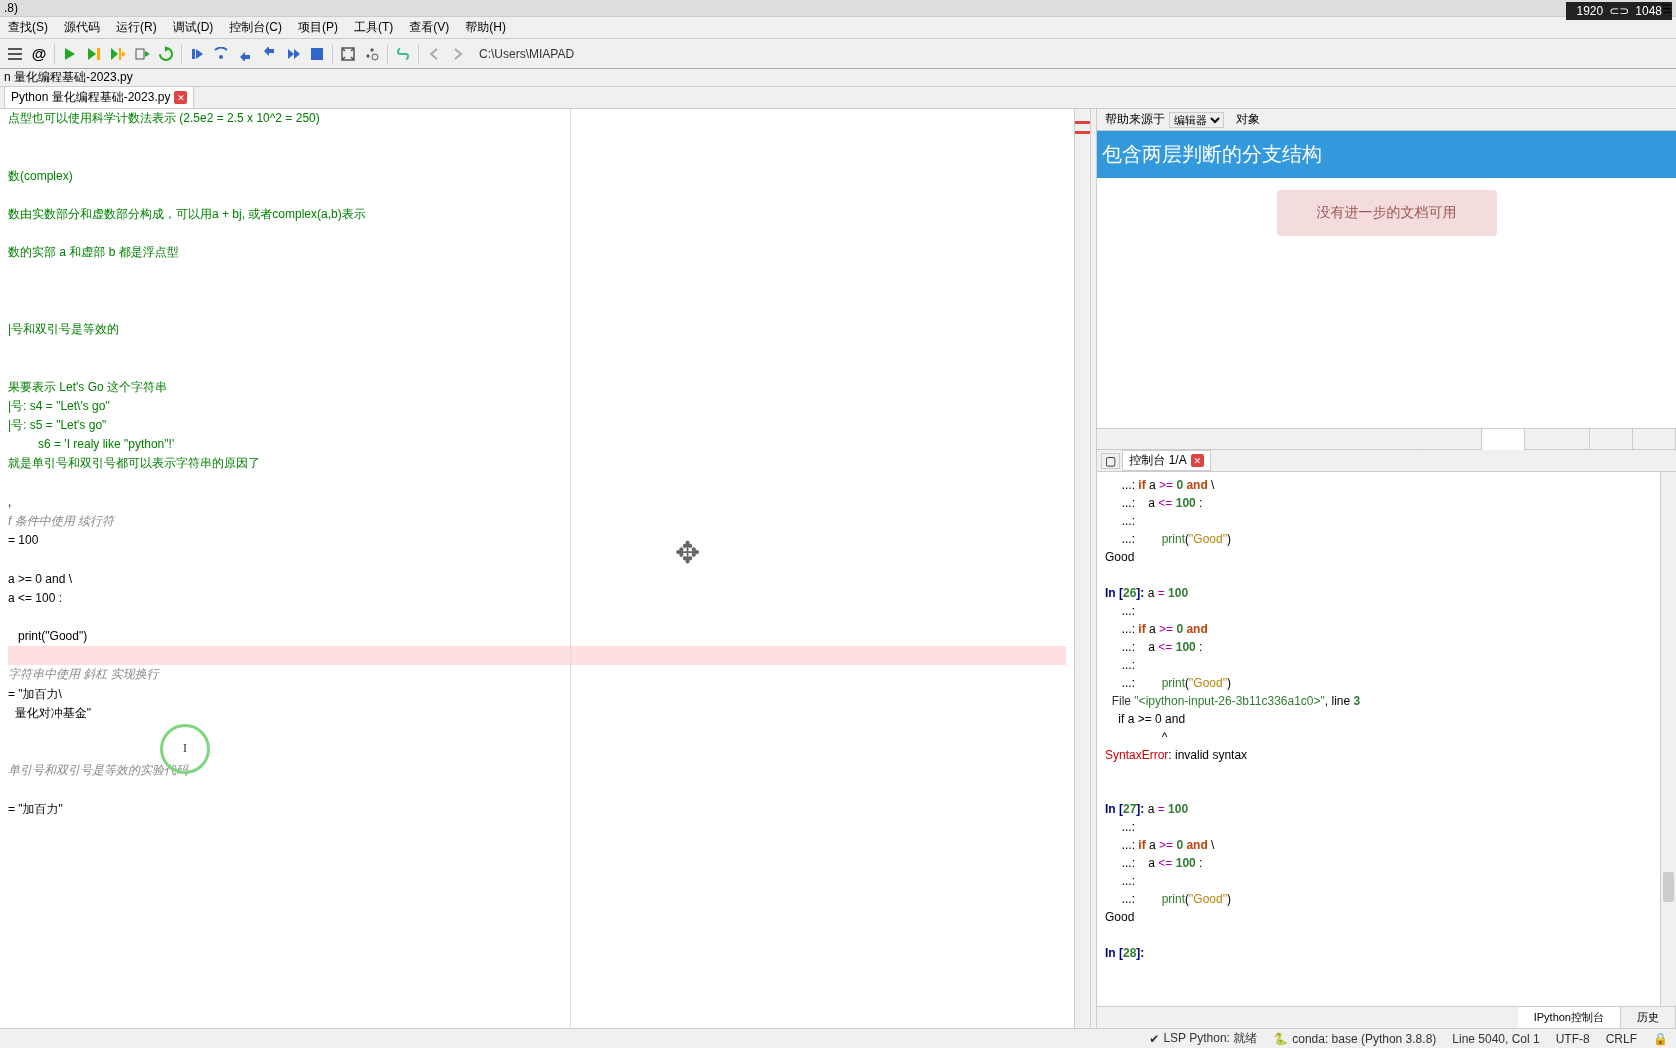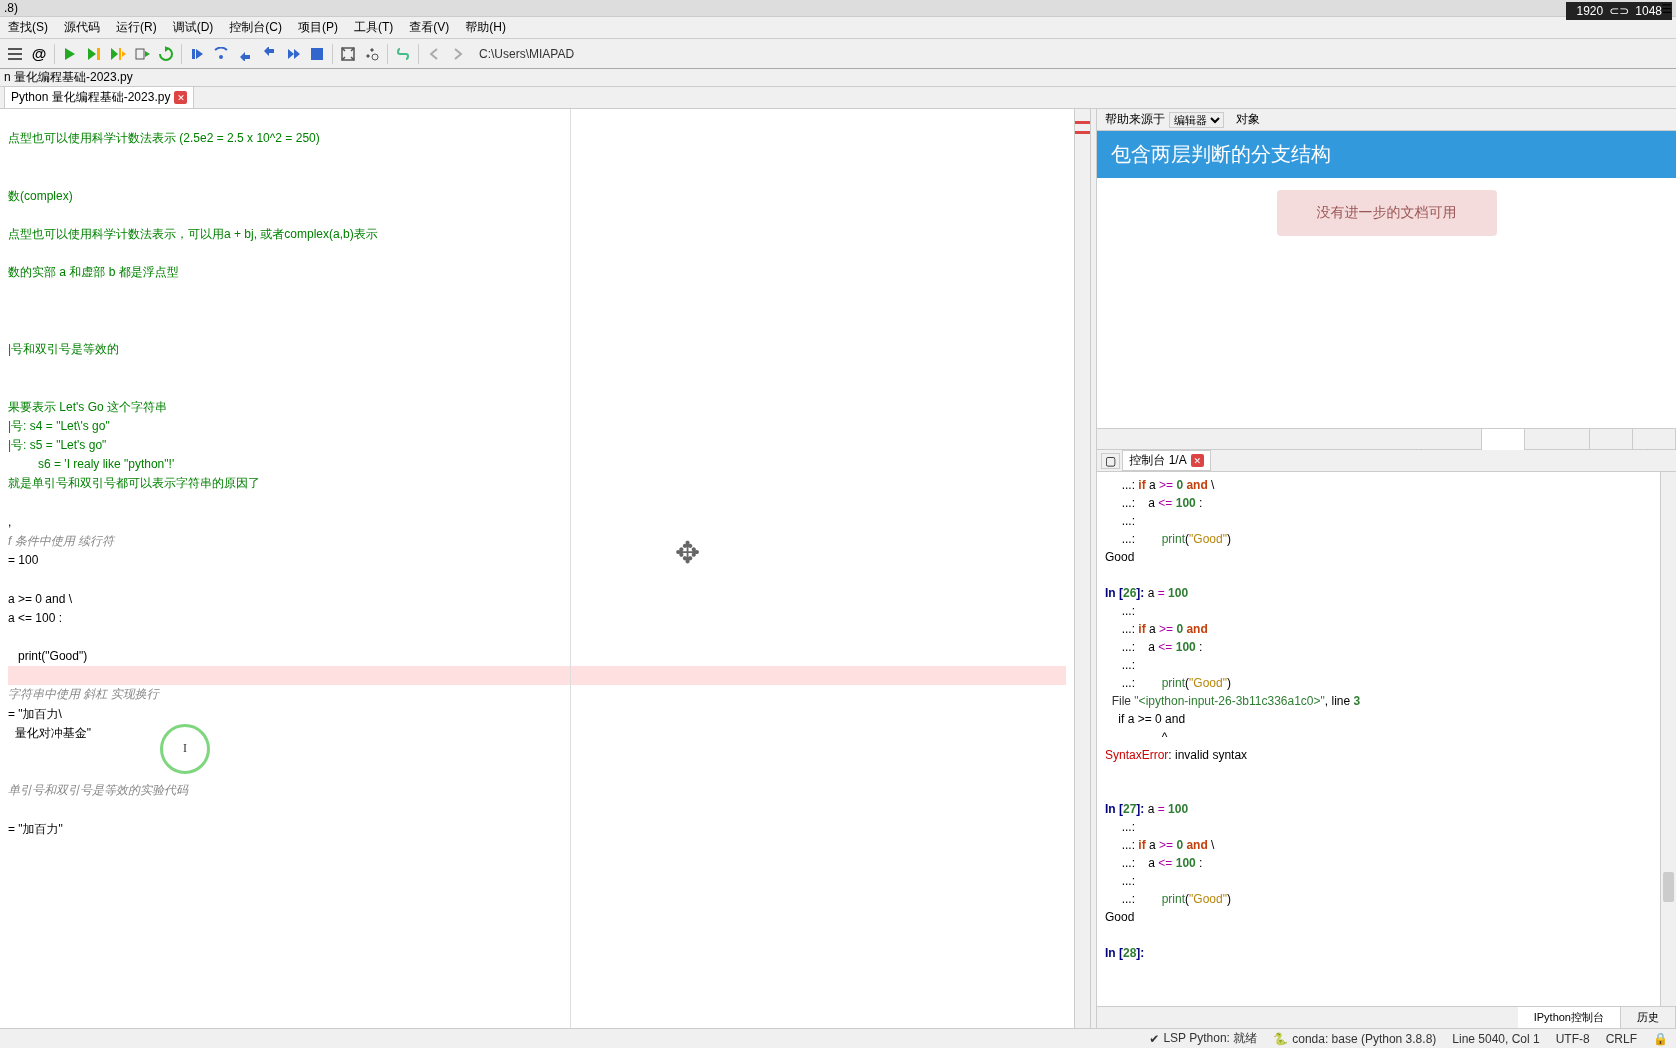--- a/index.html
+++ b/index.html
@@ -10,32 +10,32 @@
 .toolbar{height:30px;background:#f0f0f0;border-bottom:1px solid #aaa;display:flex;align-items:center;padding:0 4px;gap:2px}
 .tool-btn{width:22px;height:22px;display:flex;align-items:center;justify-content:center;cursor:pointer;border:1px solid transparent}
 .tool-sep{width:1px;height:20px;background:#ccc;margin:0 2px}
 .path-label{margin-left:8px;color:#333}
 .breadcrumb{height:18px;background:#f0f0f0;border-bottom:1px solid #ccc;display:flex;align-items:flex-end;padding:0 4px;font-size:11px}
 .editor-tab{height:22px;background:#f0f0f0;border-bottom:1px solid #ccc;display:flex;align-items:center;padding:0 4px}
 .tab{display:flex;align-items:center;background:#fff;border:1px solid #ccc;padding:2px 6px;gap:4px;font-size:11px}
 .tab-close{width:13px;height:13px;background:#d44;color:#fff;display:flex;align-items:center;justify-content:center;font-size:9px;cursor:pointer;border-radius:2px}
 .main{display:flex;height:calc(100% - 17px - 22px - 30px - 18px - 22px - 20px)}
 .editor-area{flex:1;display:flex;background:#fff;position:relative;min-width:0}
-.code-content{flex:1;padding:20px 8px;font-family:Consolas,monospace;font-size:14px;line-height:1.6;overflow:hidden;position:relative}
+.code-content{flex:1;padding:0 8px;font-family:Consolas,monospace;font-size:14px;line-height:1.6;overflow:hidden;position:relative}
 .code-line{white-space:pre;color:#008000}
 .code-gray{color:#888;font-style:italic}
 .code-black{color:#000}
 .highlight-line{background:#ffe0e0;display:block;width:100%}
 .vrule{position:absolute;left:570px;top:0;bottom:0;width:1px;background:#ddd}
 .move-cursor{position:absolute;left:675px;top:420px;font-size:30px;color:#666}
 .circle-cursor{position:absolute;left:160px;top:615px;width:50px;height:50px;border:3px solid #7ed67e;border-radius:50%;display:flex;align-items:center;justify-content:center;font-family:serif;color:#333}
 .right-panel{width:580px;display:flex;flex-direction:column;border-left:1px solid #ccc}
 .help-header{height:22px;border-bottom:1px solid #ccc;display:flex;align-items:center;padding:0 8px;gap:4px;background:#f0f0f0}
 .help-header select{font-size:11px;border:1px solid #ccc}
-.help-title{background:#3399dd;color:#fff;padding:10px 14px;font-size:20px}
+.help-title{background:#3399dd;color:#fff;padding:10px 5px;font-size:20px}
 .help-body{flex:0 0 250px;background:#fff;display:flex;align-items:flex-start;justify-content:center;padding-top:12px}
 .help-msg{background:#f5dcdc;color:#9a5555;padding:14px 40px;border-radius:4px;font-size:14px}
 .help-tabs{height:22px;border-top:1px solid #ccc;border-bottom:1px solid #ccc;display:flex;background:#f0f0f0}
 .help-tabs span{padding:19px 10px;border-right:1px solid #ccc;cursor:pointer;font-size:11px}
 .help-tabs .active{background:#fff}
 .console-area{flex:1;display:flex;flex-direction:column;min-height:0}
 .console-tabbar{height:22px;border-bottom:1px solid #ccc;display:flex;align-items:center;padding:0 4px;background:#f0f0f0;gap:2px}
 .console-tab{display:flex;align-items:center;background:#fff;border:1px solid #ccc;padding:1px 6px;gap:4px;font-size:11px}
 .console-content{flex:1;background:#fff;padding:4px 8px;font-family:Consolas,monospace;font-size:13px;line-height:1.5;overflow:hidden}
 .c-num{color:#2e7d32;font-weight:bold}
@@ -205,21 +205,21 @@
 
 <div class="main">
   <div class="editor-area">
     <div class="code-content">
       <div class="vrule"></div>
       <div class="code-line">点型也可以使用科学计数法表示 (2.5e2 = 2.5 x 10^2 = 250)</div>
       <div class="code-line">&nbsp;</div>
       <div class="code-line">&nbsp;</div>
       <div class="code-line">数(complex)</div>
       <div class="code-line">&nbsp;</div>
-      <div class="code-line">点型也可以使用科学计数法表示，可以用a + bj, 或者complex(a,b)表示</div>
+      <div class="code-line">数由实数部分和虚数部分构成，可以用a + bj, 或者complex(a,b)表示</div>
       <div class="code-line">&nbsp;</div>
       <div class="code-line">数的实部 a 和虚部 b 都是浮点型</div>
       <div class="code-line">&nbsp;</div>
       <div class="code-line">&nbsp;</div>
       <div class="code-line">&nbsp;</div>
       <div class="code-line">|号和双引号是等效的</div>
       <div class="code-line">&nbsp;</div>
       <div class="code-line">&nbsp;</div>
       <div class="code-line">果要表示 Let's Go 这个字符串</div>
       <div class="code-line">|号: s4 = "Let\'s go"</div>

